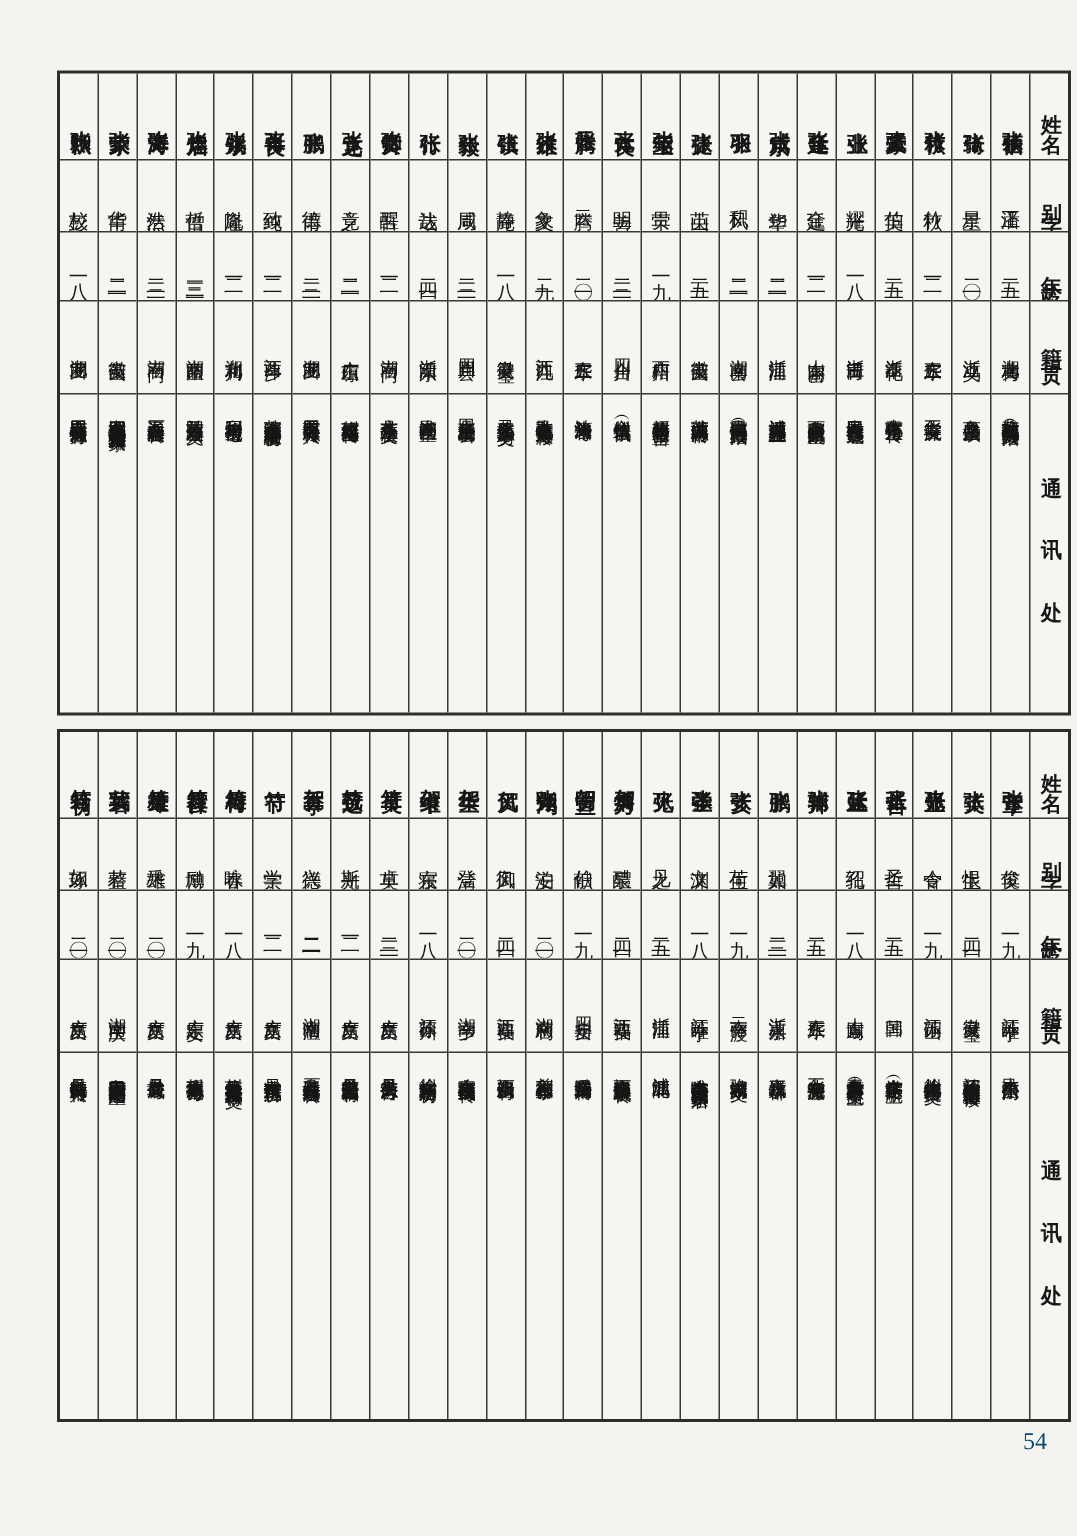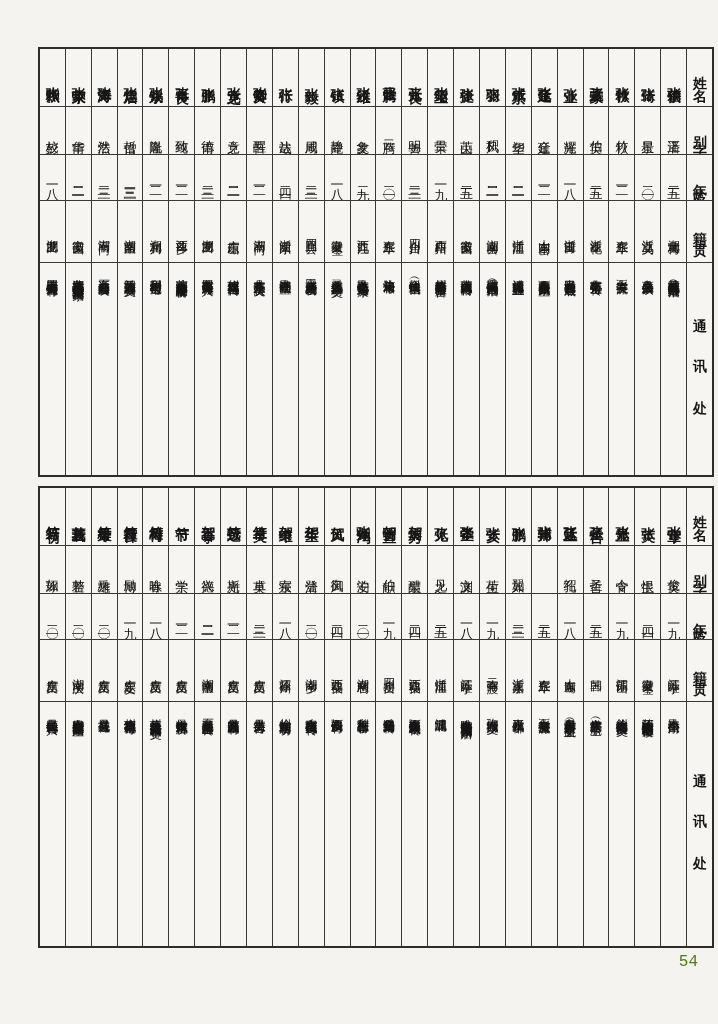--- a/index.html
+++ b/index.html
@@ -48,22 +48,22 @@
   }
   
   .col.head .cell{font-weight:bold;font-size:14px;}
   .col.head .cell.name{letter-spacing:13px;}
   .col.head .cell.alt{letter-spacing:7px;}
   .col.head .cell.age{letter-spacing:5px;}
   .col.head .cell.native{letter-spacing:11px;}
   .col.head .cell.addr{justify-content:center;letter-spacing:42px;padding-top:0;}
   .pageno{
     position:absolute;right:20px;top:953px;
-    font-size:16px;color:#4d7c0f;
-    font-family:Liberation Mono, monospace;
+    font-size:16px;color:#0c4a6e;
+    font-family:Liberation Serif, serif;
   }
 </style>
 </head>
 <body>
 
 <div class="page">
   <div class="doc">
 
     <section class="tbl s0">
       <div class="cols">

